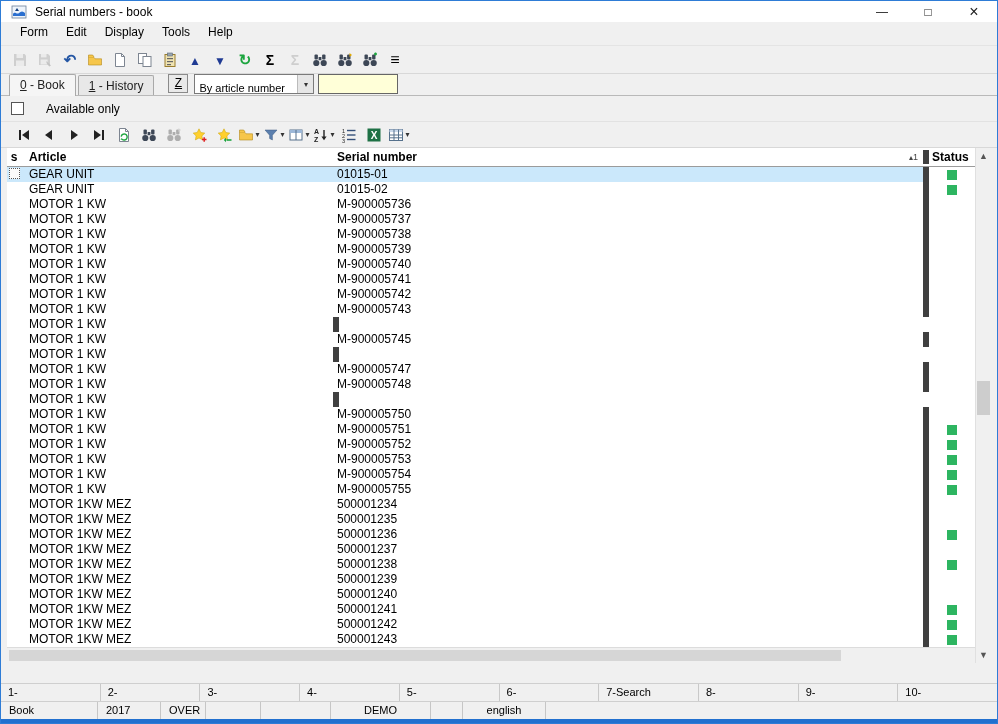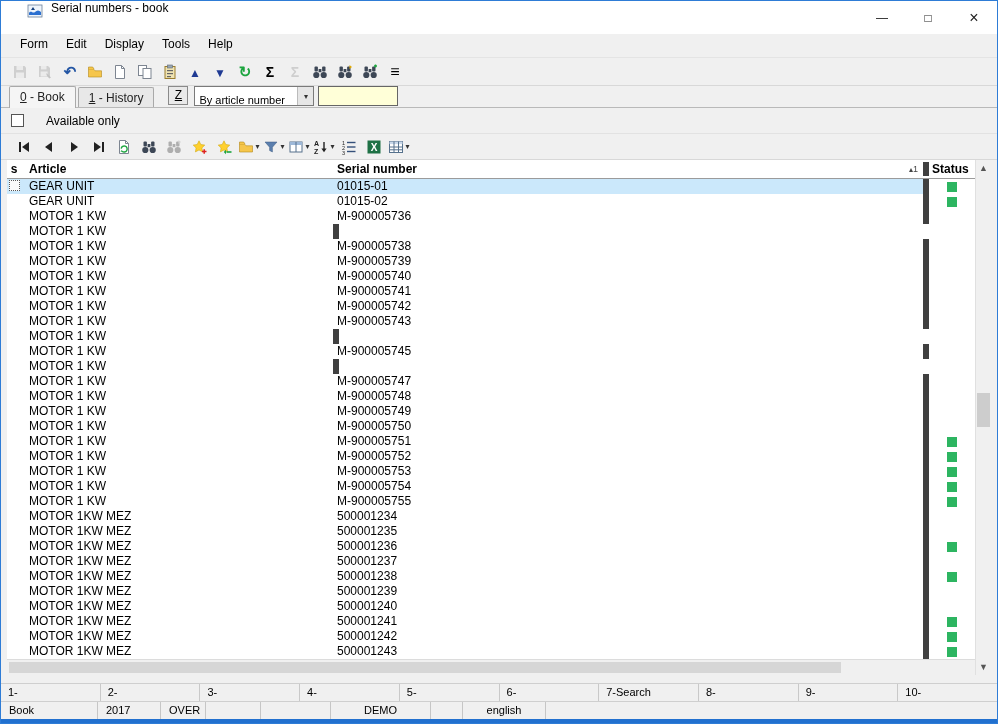--- a/index.html
+++ b/index.html
@@ -1,21 +1,21 @@
 <!DOCTYPE html>
 <html style="--status-color: #2db561; --sel-color: #cbe8fb; --input-bg: #ffffd8;"><head>
 <meta charset="utf-8">
 <style>
   * { box-sizing: border-box; margin: 0; padding: 0; }
   html,body { width: 998px; height: 724px; overflow: hidden; }
   body { font-family: "Liberation Sans", sans-serif; font-size: 12px; color: #000; background: #f0f0f0; }
   .window { width: 998px; height: 724px; border: 1px solid #2e7cd6; display: flex; flex-direction: column; background: #f0f0f0; }
 
   
-  .titlebar { height: 33px; background: #fff; display: flex; flex: 0 0 auto; padding-left: 16px; }
+  .titlebar { height: 21px; background: #fff; display: flex; align-items: center; flex: 0 0 auto; }
   .appicon { width: 20px; height: 20px; margin-left: 8px; display: inline-flex; align-items: center; justify-content: center; }
   .title { margin-left: 6px; font-size: 12px; }
   .wincontrols { margin-left: auto; display: flex; height: 100%; }
   .winbtn { width: 46px; height: 100%; display: flex; align-items: center; justify-content: center; font-size: 14px; color: #222; }
 
   
   .menubar { height: 24px; display: flex; padding-left: 10px; border-bottom: 1px solid #e4e4e4; flex: 0 0 auto; }
   .menu-item { padding: 3px 9px; }
 
   
@@ -434,20 +434,21 @@
           </div>
           <div class="grid-row">
             <div class="cell col-s"></div>
             <div class="cell col-article">MOTOR 1 KW</div>
             <div class="cell col-serial">M-900005736</div>
             <div class="cell col-status"></div>
           </div>
           <div class="grid-row">
             <div class="cell col-s"></div>
             <div class="cell col-article">MOTOR 1 KW</div>
+            <div class="cell col-serial">M-900005737</div>
             <div class="cell col-status"></div>
           </div>
           <div class="grid-row">
             <div class="cell col-s"></div>
             <div class="cell col-article">MOTOR 1 KW</div>
             <div class="cell col-serial">M-900005738</div>
             <div class="cell col-status"></div>
           </div>
           <div class="grid-row">
             <div class="cell col-s"></div>
@@ -503,21 +504,20 @@
           </div>
           <div class="grid-row">
             <div class="cell col-s"></div>
             <div class="cell col-article">MOTOR 1 KW</div>
             <div class="cell col-serial">M-900005748</div>
             <div class="cell col-status"></div>
           </div>
           <div class="grid-row">
             <div class="cell col-s"></div>
             <div class="cell col-article">MOTOR 1 KW</div>
-            <div class="cell col-serial">M-900005749</div>
             <div class="cell col-status"></div>
           </div>
           <div class="grid-row">
             <div class="cell col-s"></div>
             <div class="cell col-article">MOTOR 1 KW</div>
             <div class="cell col-serial">M-900005750</div>
             <div class="cell col-status"></div>
           </div>
           <div class="grid-row">
             <div class="cell col-s"></div>

